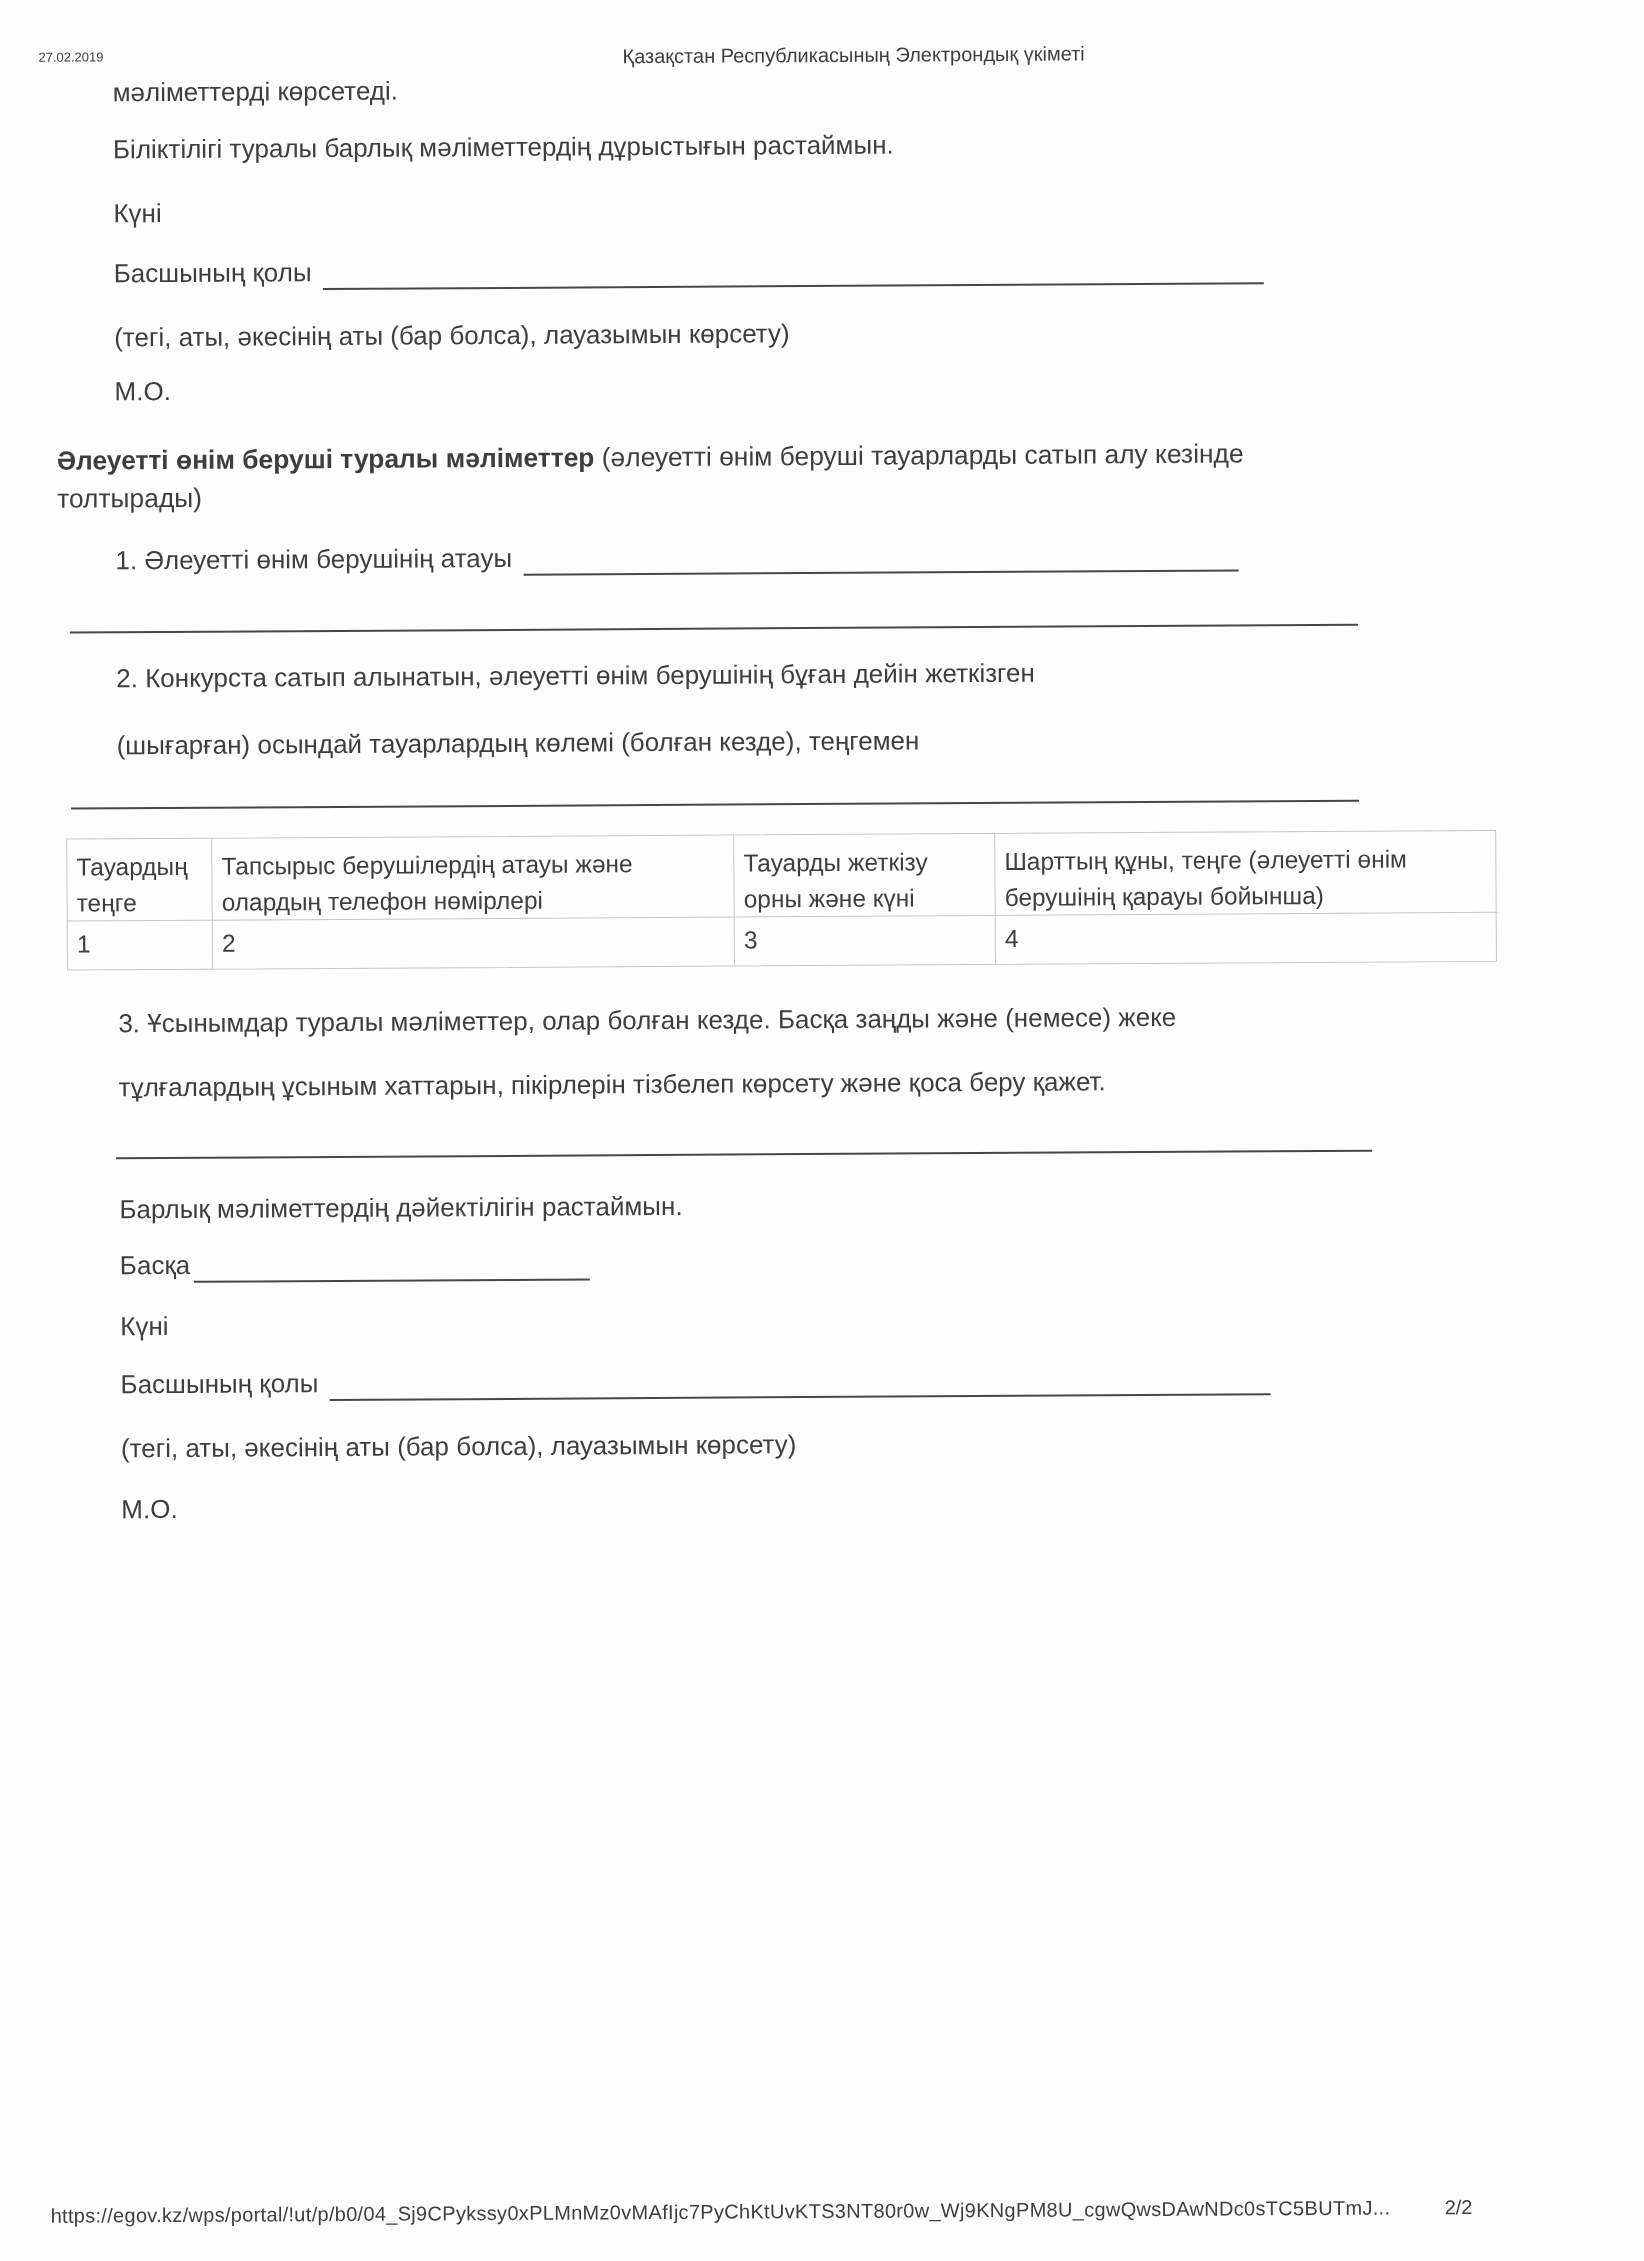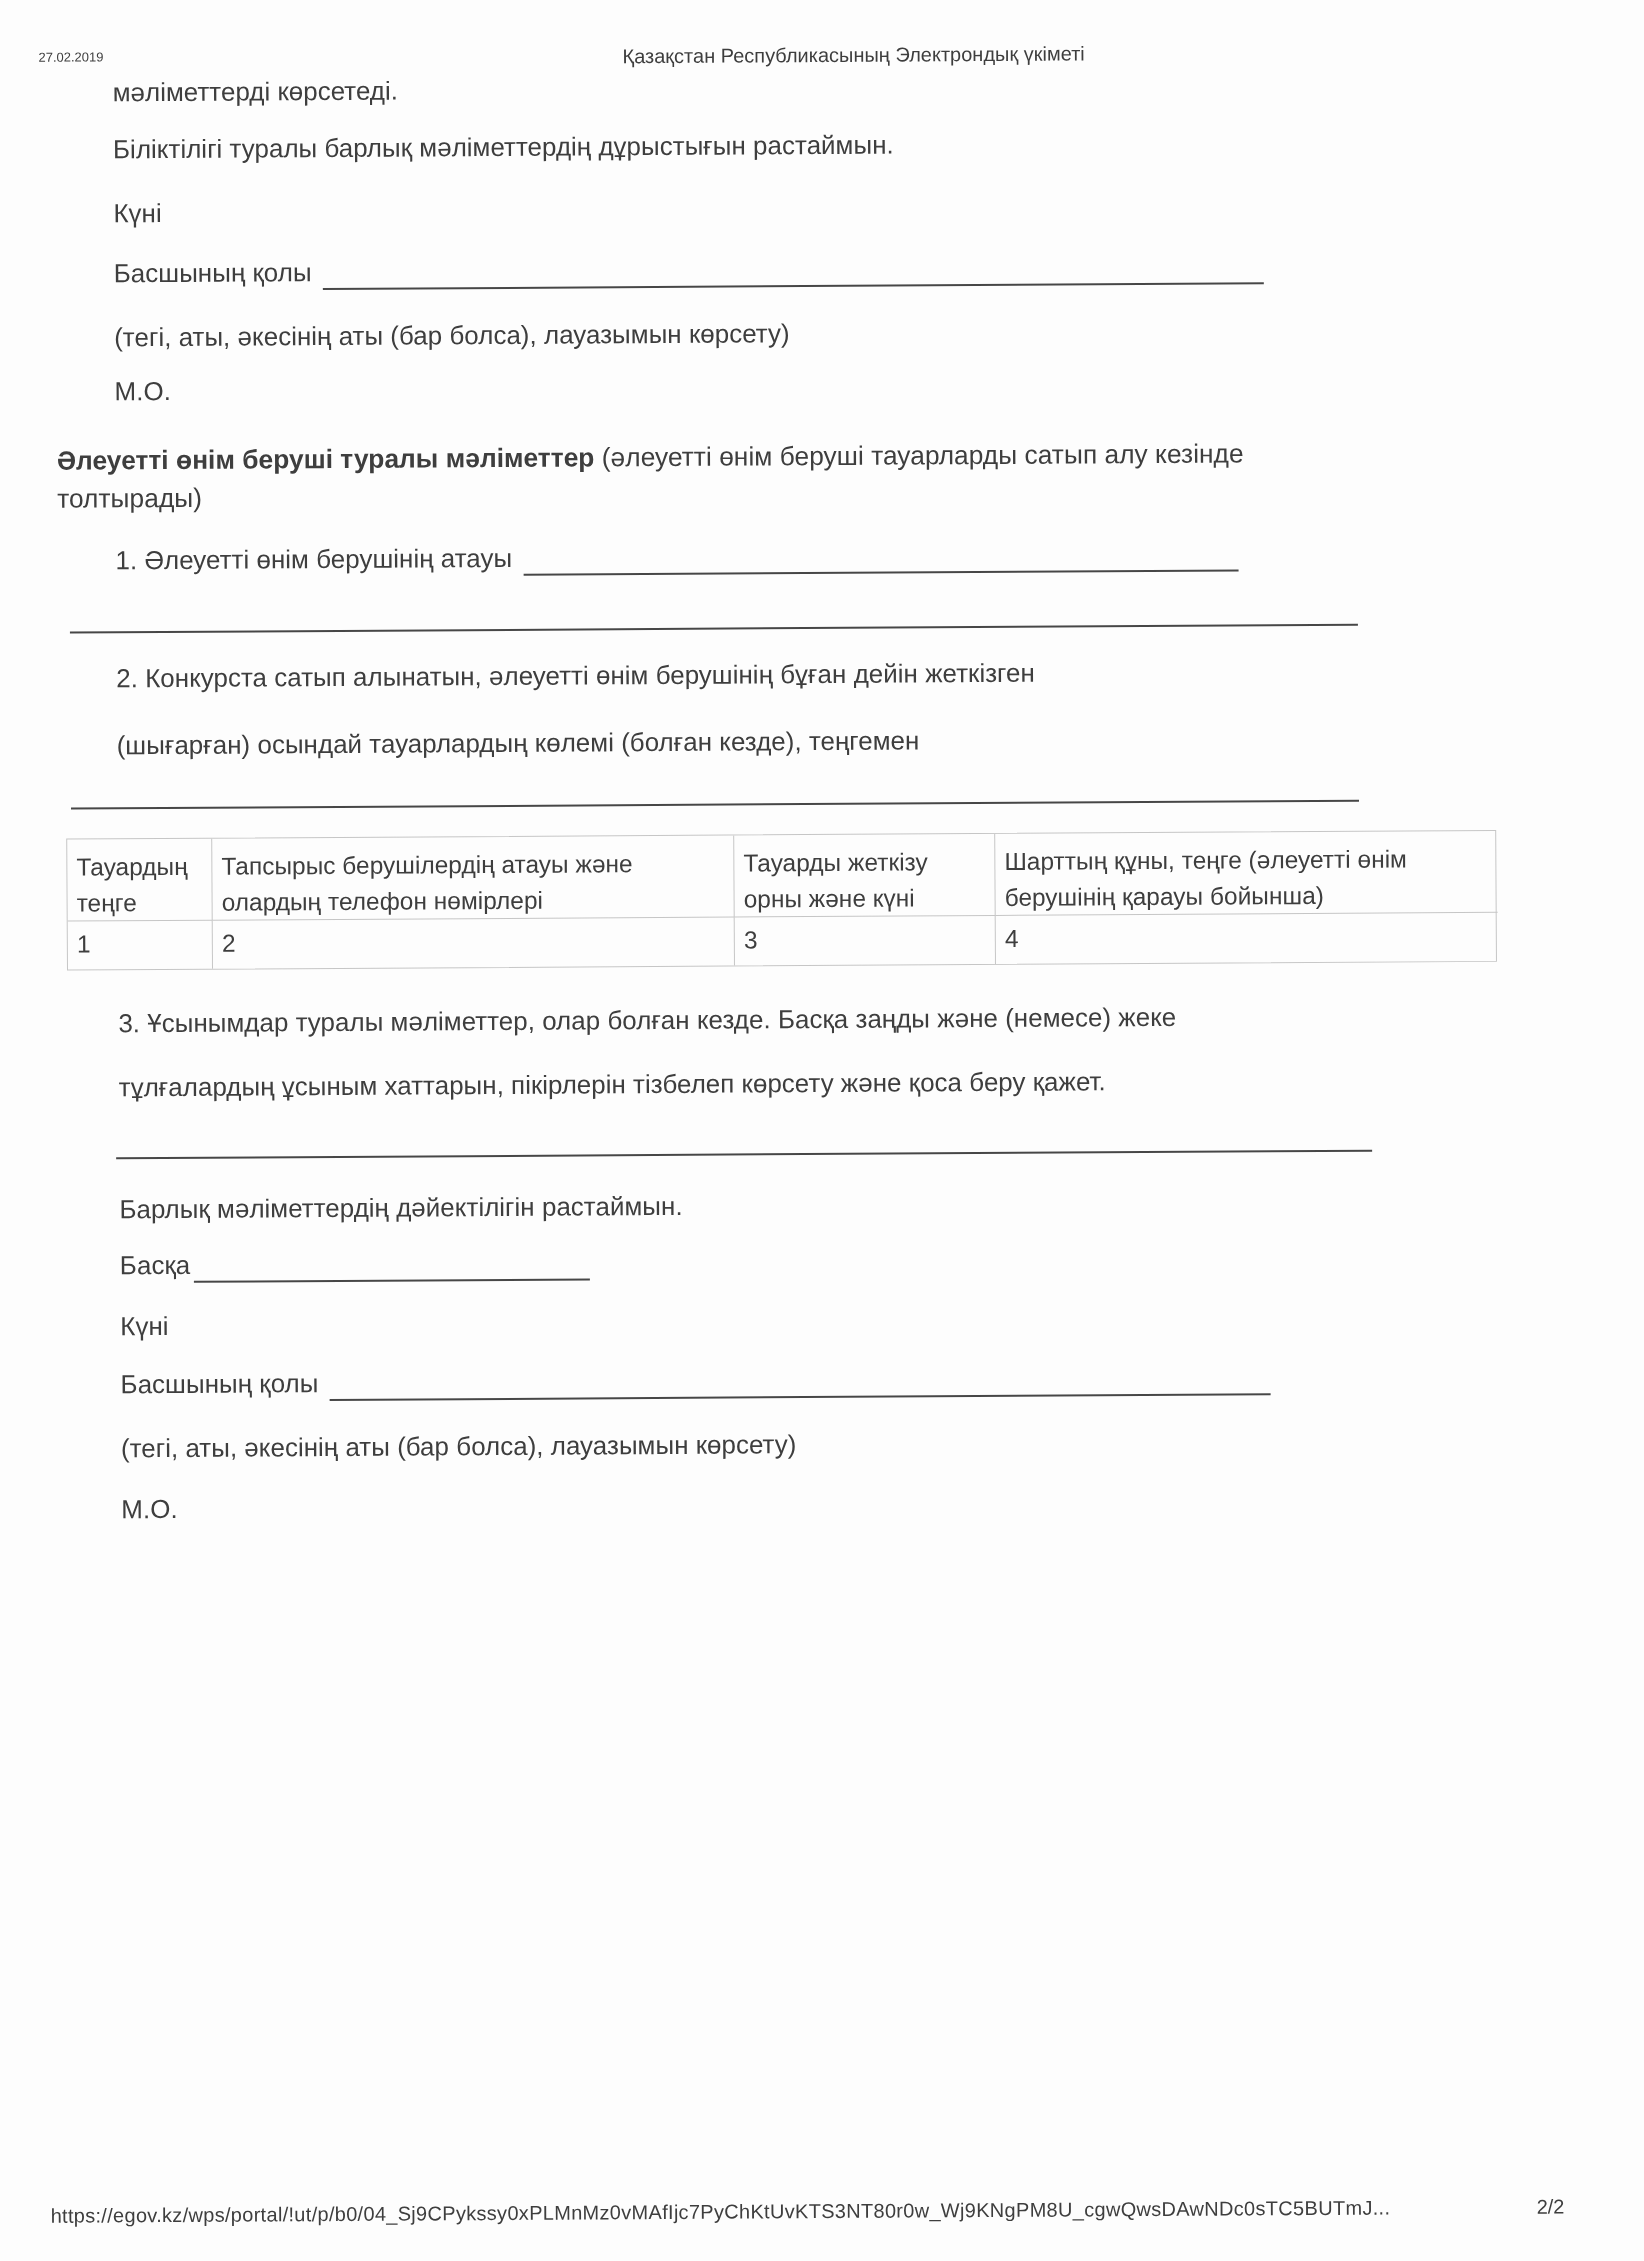--- a/index.html
+++ b/index.html
@@ -70,21 +70,21 @@
   .sig-plain{left:119px;top:1245px;}
   .p-date2{left:119px;top:1306px;}
   .sig-head2{left:119px;top:1364px;}
   .p-note2{left:119px;top:1428px;}
   .p-stamp2{left:119px;top:1489px;}
   .ln{height:6.4px;border-bottom:2.6px solid var(--line);}
   .ln-head{width:941px;margin-left:11.6px;}
   .ln-item1{width:715px;margin-left:11.6px;}
   .ln-plain{width:396px;margin-left:3.9px;}
   .ftr-url{left:44px;top:2199px;letter-spacing:0.3px;}
-  .ftr-page{left:1530px;top:2199px;}
+  .ftr-page{left:1438px;top:2199px;}
 </style>
 </head>
 <body>
 
 <div class="page">
   <div class="scan">
 
     <div class="abs hdr-date">27.02.2019</div>
     <div class="abs hdr-title fs-small">Қазақстан Республикасының Электрондық үкіметі</div>
 

